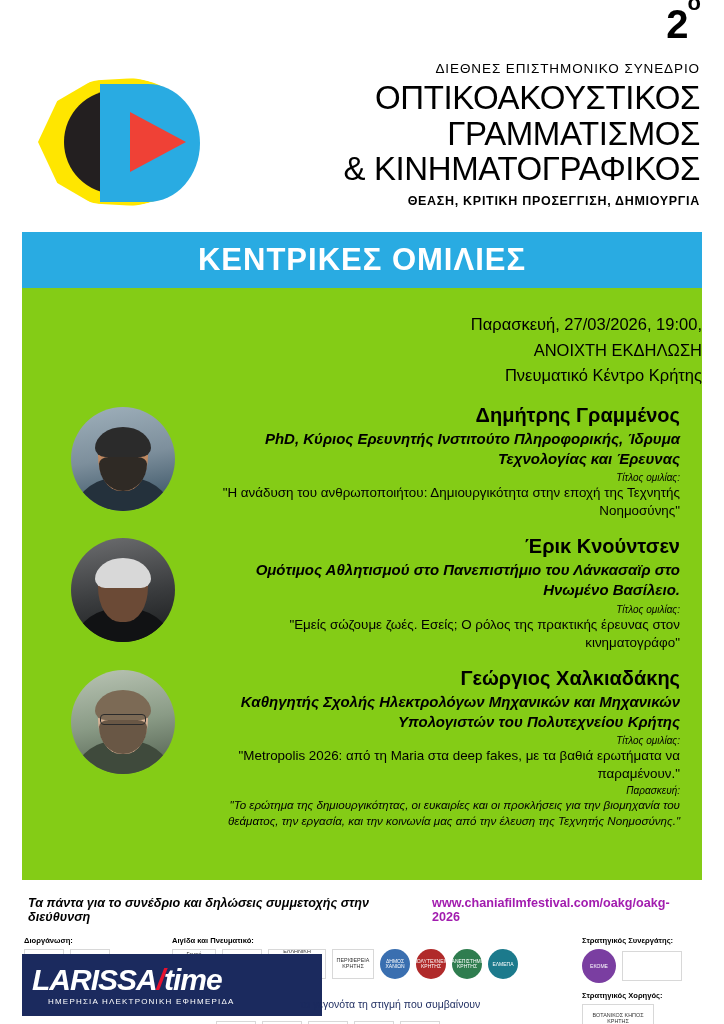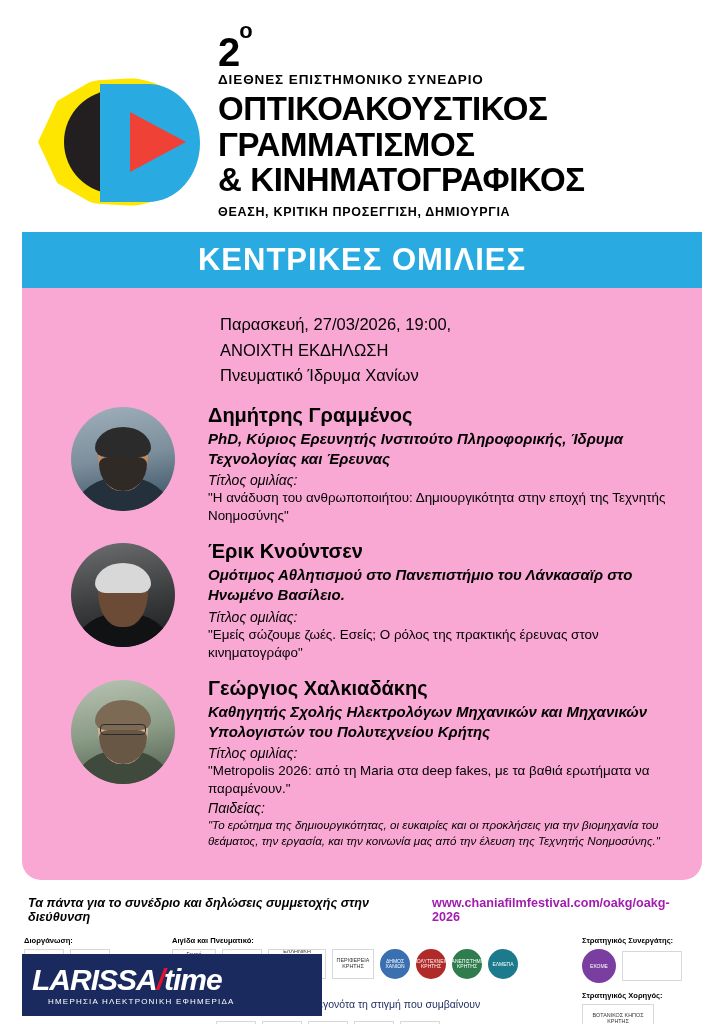--- a/index.html
+++ b/index.html
@@ -47,87 +47,89 @@
   }
   .eye-play {
     position: absolute; left: 92px; top: 34px;
     width: 0; height: 0;
     border-left: 56px solid #ef4136;
     border-top: 30px solid transparent;
     border-bottom: 30px solid transparent;
   }
   .header-text {
     position: absolute;
-    left: 218px; top: 32px;
+    left: 218px; top: 4px;
     right: 24px;
+    text-align: right;
   }
   .sup-num {
     font-size: 40px;
     font-weight: bold;
     letter-spacing: -1px;
     line-height: 1;
     color: #000;
   }
   .sup-num sup { font-size: 22px; top: -14px; position: relative; }
   .subtitle-sm {
     font-size: 13.5px;
     letter-spacing: 0.9px;
-    font-weight: bold;
-    margin-top: 0;
+    font-weight: normal;
+    margin-top: 17px;
     color: #000;
   }
   .title-big {
     font-size: 33px;
-    font-weight: bold;
+    font-weight: normal;
     line-height: 1.08;
     letter-spacing: -0.4px;
     margin-top: 4px;
     color: #000;
   }
   .tagline {
     font-size: 12.5px;
     letter-spacing: 0.7px;
     font-weight: bold;
     margin-top: 7px;
   }
 
   
   .panel {
     position: relative;
     margin: 0 22px;
-    background: #f9a8d4;
+    background: #84cc16;
     padding-bottom: 10px;
     height: 648px;
-    border-radius: 19px;
   }
   .banner {
     background: #29abe2;
     height: 56px;
     display: flex;
     align-items: center;
     justify-content: center;
   }
   .banner-text {
     color: #fff;
     font-size: 31px;
     font-weight: bold;
     letter-spacing: 1px;
   }
   .event-info {
     padding: 24px 0 6px 198px;
     font-size: 16.5px;
     line-height: 1.55;
+    text-align: right;
   }
   .event-info div { white-space: nowrap; }
 
   
   .speakers { padding: 8px 16px 0 16px; }
   .speaker {
     display: flex;
     margin-bottom: 12px;
+    text-align: right;
   }
   .portrait-wrap {
     width: 170px;
     flex: 0 0 170px;
     display: flex;
     justify-content: center;
     padding-top: 4px;
   }
   .portrait {
     width: 104px; height: 104px;
@@ -195,21 +197,21 @@
     margin-bottom: 2px;
   }
   .sp-role {
     font-size: 15px;
     font-style: italic;
     line-height: 1.35;
     margin-bottom: 3px;
     font-weight: bold;
   }
   .sp-label {
-    font-size: 14px;
+    font-size: 10px;
     font-style: italic;
     margin-bottom: 1px;
   }
   .sp-talk {
     font-size: 13.4px;
     line-height: 1.34;
     margin-bottom: 2px;
   }
   .sp-sub {
     font-size: 11.6px;
@@ -332,21 +334,21 @@
 
 <div class="panel">
 
   <div class="banner">
     <div class="banner-text">ΚΕΝΤΡΙΚΕΣ ΟΜΙΛΙΕΣ</div>
   </div>
 
   <div class="event-info">
     <div>Παρασκευή, 27/03/2026, 19:00,</div>
     <div>ΑΝΟΙΧΤΗ ΕΚΔΗΛΩΣΗ</div>
-    <div>Πνευματικό Ίδρυμα Χανίων</div>
+    <div>Πνευματικό Κέντρο Κρήτης</div>
   </div>
 
   <div class="speakers">
 
     <div class="speaker">
       <div class="portrait-wrap">
         <div class="portrait p1">
           <div class="body-shape bd1"></div>
           <div class="face f1"></div>
           <div class="beard b1"></div>
@@ -385,21 +387,21 @@
           <div class="beard b3"></div>
           <div class="hair h3"></div>
           <div class="glasses"></div>
         </div>
       </div>
       <div class="sp-text">
         <div class="sp-name">Γεώργιος Χαλκιαδάκης</div>
         <div class="sp-role">Καθηγητής Σχολής Ηλεκτρολόγων Μηχανικών και Μηχανικών Υπολογιστών του Πολυτεχνείου Κρήτης</div>
         <div class="sp-label">Τίτλος ομιλίας:</div>
         <div class="sp-talk">"Metropolis 2026: από τη Maria στα deep fakes, με τα βαθιά ερωτήματα να παραμένουν."</div>
-        <div class="sp-label">Παιδείας:</div>
+        <div class="sp-label">Παρασκευή:</div>
         <div class="sp-sub">"Το ερώτημα της δημιουργικότητας, οι ευκαιρίες και οι προκλήσεις για την βιομηχανία του θεάματος, την εργασία, και την κοινωνία μας από την έλευση της Τεχνητής Νοημοσύνης."</div>
       </div>
     </div>
 
   </div>
 </div>
 
 <div class="footer-line">
   <div class="left">Τα πάντα για το συνέδριο και δηλώσεις συμμετοχής στην διεύθυνση</div>
   <div class="url">www.chaniafilmfestival.com/oakg/oakg-2026</div>

